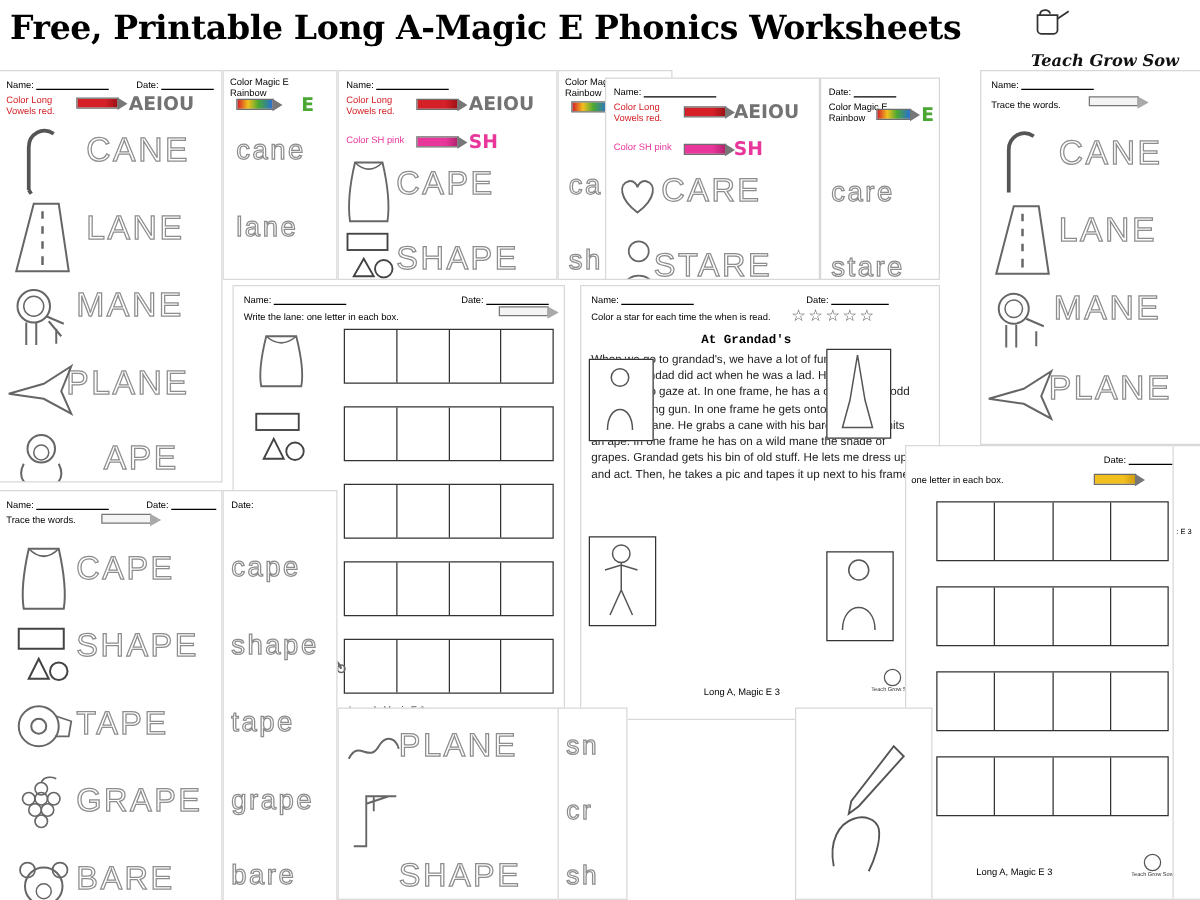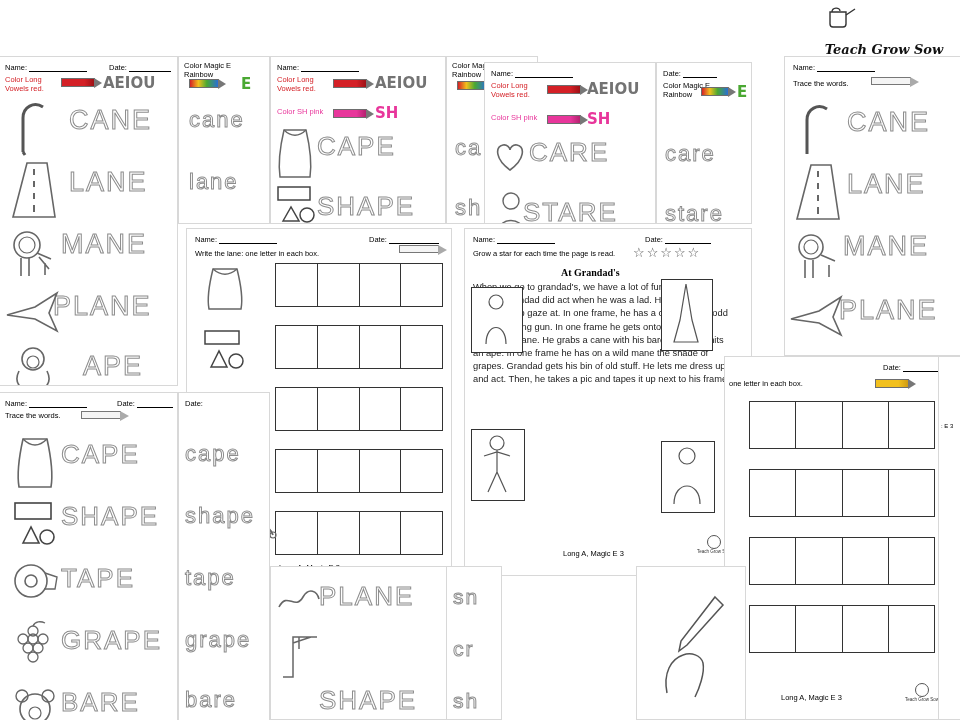--- a/index.html
+++ b/index.html
@@ -185,21 +185,21 @@
   .pic svg { display: block; }
 
   .footer-tag {
     position: absolute;
     font-size: 7.5px;
     color: #000;
     white-space: nowrap;
   }
   .readtitle {
     position: absolute;
-    font-family: Liberation Serif, serif;
+    font-family: Liberation Mono, monospace;
     font-size: 10px;
     font-weight: bold;
     color: #000;
   }
   .readbody {
     position: absolute;
     font-family: "Liberation Sans", sans-serif;
     font-size: 9.3px;
     color: #222;
     line-height: 1.42;
@@ -563,21 +563,21 @@
             <path d="M2 26 L30 18 L52 4 L44 24 L52 42 L30 30 Z" fill="none" stroke="#666" stroke-width="1.6"></path>
           </svg>
       </div>
     </div>
   </div>
 
   <div class="sheet" style="left:464px; top:228px; width:288px; height:348px;">
     <div class="sheet-inner">
       <div class="nameline" style="left:8px; top:6px;"><span>Name:</span><span class="rule"></span></div>
       <div class="dateline" style="left:180px; top:6px;"><span>Date:</span><span class="rule" style="width:46px;"></span></div>
-      <div class="instr" style="left:8px; top:20px; width:150px;">Grow a star for each time the page is read.</div>
+      <div class="instr" style="left:8px; top:20px; width:150px;">Color a star for each time the when is read.</div>
       <div class="stars" style="left:168px; top:16px;">☆☆☆☆☆</div>
 
       <div class="readtitle" style="left:96px; top:38px;">At Grandad's</div>
       <div class="readbody" style="left:8px; top:52px; width:262px;">When we go to grandad's, we have a lot of fun with his old album. Grandad did act when he was a lad. He has lots of frames up to gaze at. In one frame, he has a cape and an odd hat and a long gun. In one frame he gets onto a plane that stops in its lane. He grabs a cane with his bare hand and hits an ape. In one frame he has on a wild mane the shade of grapes. Grandad gets his bin of old stuff. He lets me dress up and act. Then, he takes a pic and tapes it up next to his frames.</div>
 
       <div class="framebox" style="left:6px; top:58px; width:52px; height:66px;">
         <svg width="48" height="62" viewBox="0 0 48 62">
             <circle cx="24" cy="14" r="7" fill="none" stroke="#555" stroke-width="1.2"></circle>
             <path d="M14 56 C14 34 34 34 34 56" fill="none" stroke="#555" stroke-width="1.2"></path>
           </svg>
@@ -675,20 +675,21 @@
       </div>
     </div>
   </div>
 
   <div class="sheet" style="left:938px; top:356px; width:26px; height:364px;">
     <div class="sheet-inner">
       <div class="footer-tag" style="left:2px; top:66px; font-size:6px;">: E 3</div>
     </div>
   </div>
 
+  <div class="header-title">Free, Printable Long A-Magic E Phonics Worksheets</div>
   <div class="logo">
     <div class="logo-can">
       <svg width="34" height="26" viewBox="0 0 34 26">
           <path d="M8 8 h16 v12 a3 3 0 0 1 -3 3 h-10 a3 3 0 0 1 -3 -3 Z" fill="none" stroke="#333" stroke-width="1.4"></path>
           <path d="M24 11 L33 5 M10 8 C10 3 18 3 18 7" fill="none" stroke="#333" stroke-width="1.4"></path>
         </svg>
     </div>
     <div class="logo-text">Teach Grow Sow</div>
   </div>
 

